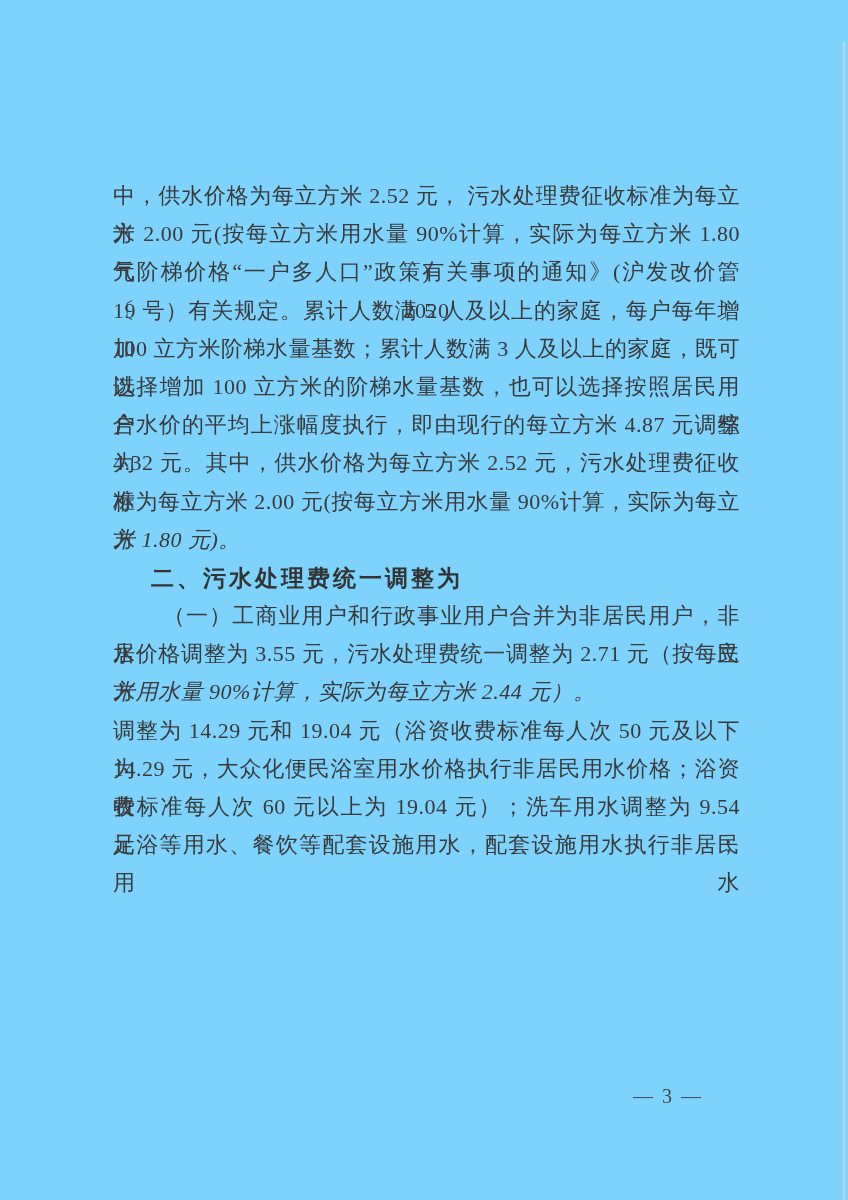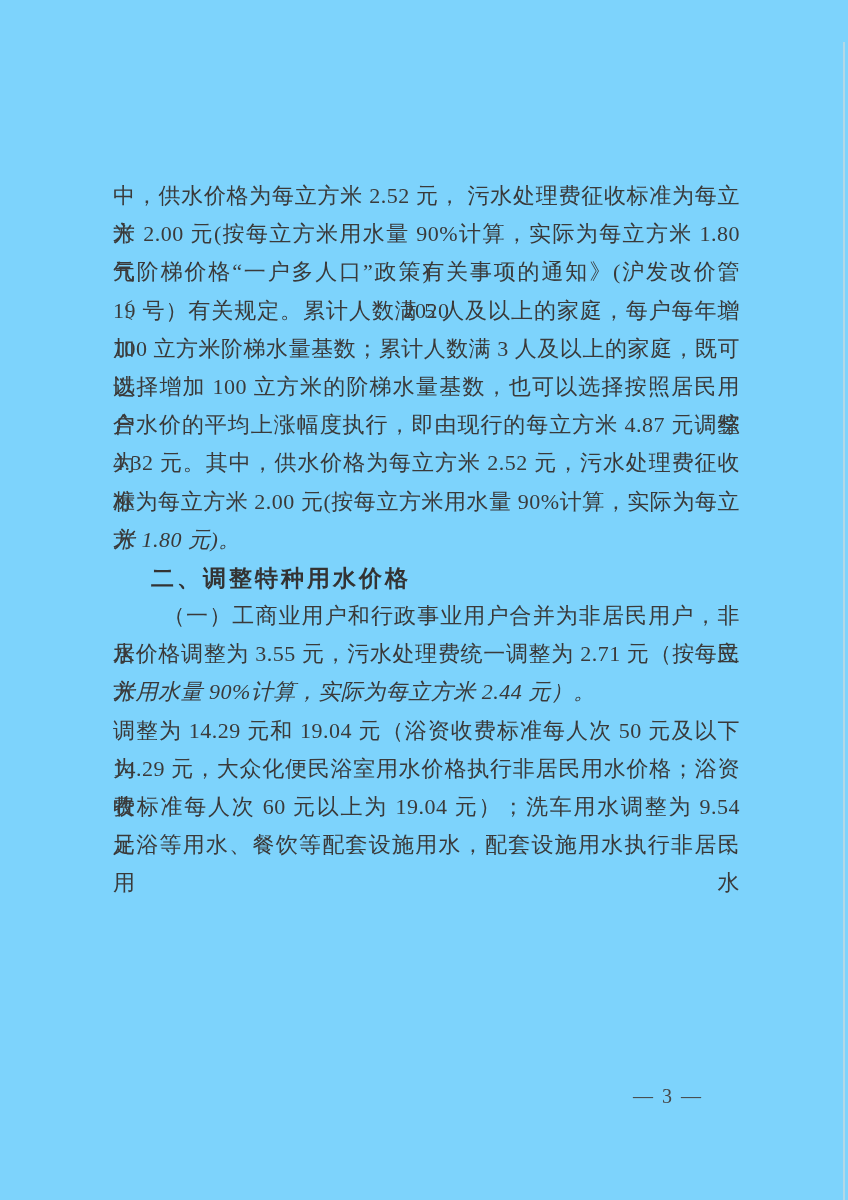--- a/index.html
+++ b/index.html
@@ -78,21 +78,21 @@
     <div class="ln fill">中，供水价格为每立方米 2.52 元， 污水处理费征收标准为每立方</div>
     <div class="ln fill">米 2.00 元(按每立方米用水量 90%计算，实际为每立方米 1.80 元)。</div>
     <div class="ln fill">气阶梯价格“一户多人口”政策有关事项的通知》(沪发改价管〔2020〕</div>
     <div class="ln fill">19 号）有关规定。累计人数满 5 人及以上的家庭，每户每年增加</div>
     <div class="ln fill">100 立方米阶梯水量基数；累计人数满 3 人及以上的家庭，既可以</div>
     <div class="ln fill">选择增加 100 立方米的阶梯水量基数，也可以选择按照居民用户综</div>
     <div class="ln fill">合水价的平均上涨幅度执行，即由现行的每立方米 4.87 元调整为</div>
     <div class="ln fill">4.32 元。其中，供水价格为每立方米 2.52 元，污水处理费征收标</div>
     <div class="ln fill">准为每立方米 2.00 元(按每立方米用水量 90%计算，实际为每立方</div>
     <div class="ln left">米 1.80 元)。</div>
-    <div class="ln heading">二、调整特种用水价格</div>
+    <div class="ln heading">二、污水处理费统一调整为</div>
     <div class="ln fill ind">（一）工商业用户和行政事业用户合并为非居民用户，非居民</div>
     <div class="ln fill">水价格调整为 3.55 元，污水处理费统一调整为 2.71 元（按每立方</div>
     <div class="ln left">米用水量 90%计算，实际为每立方米 2.44 元）。</div>
     <div class="ln fill">调整为 14.29 元和 19.04 元（浴资收费标准每人次 50 元及以下为</div>
     <div class="ln fill">14.29 元，大众化便民浴室用水价格执行非居民用水价格；浴资收</div>
     <div class="ln fill">费标准每人次 60 元以上为 19.04 元）；洗车用水调整为 9.54 元；</div>
     <div class="ln fill">足浴等用水、餐饮等配套设施用水，配套设施用水执行非居民用水</div>
   </div>
 
   <div class="page-number">— 3 —</div>

